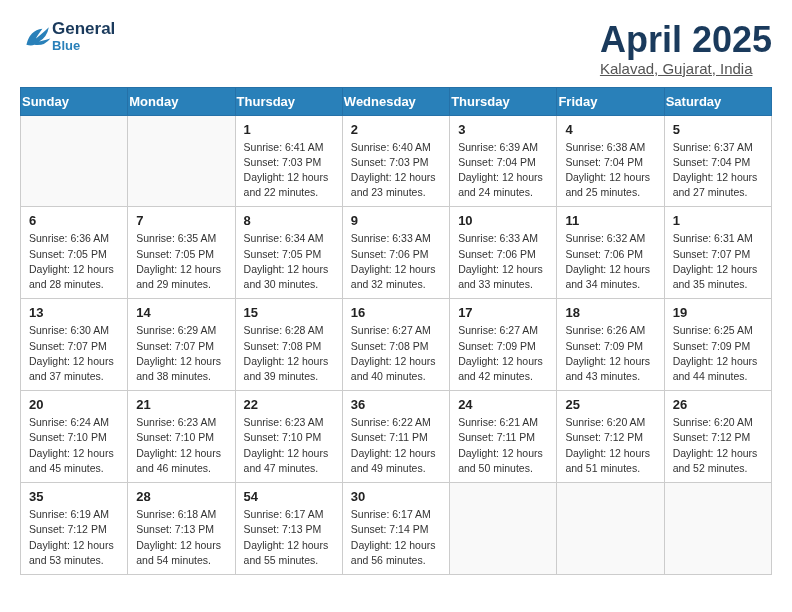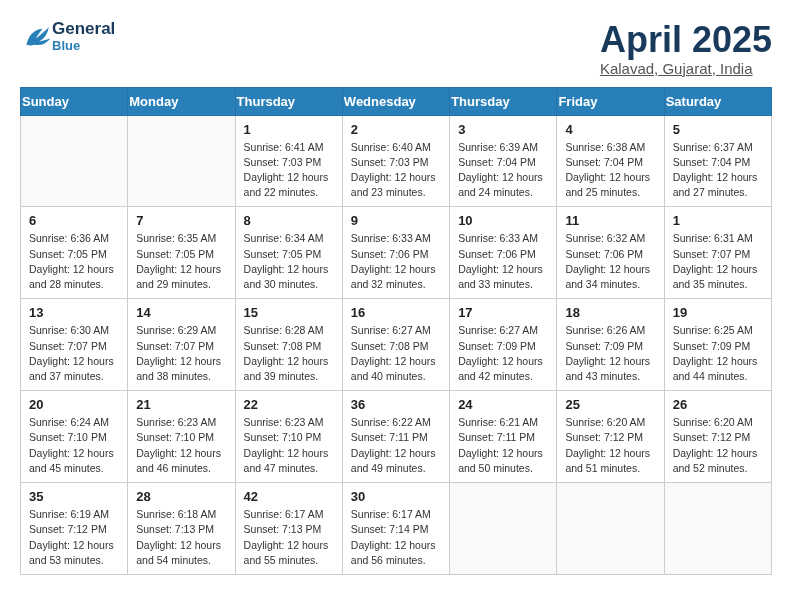--- a/index.html
+++ b/index.html
@@ -232,21 +232,21 @@
       <tr>
         <td>
           <span class="day-number">35</span>
           <div class="day-info">Sunrise: 6:19 AM<br>Sunset: 7:12 PM<br>Daylight: 12 hours<br>and 53 minutes.</div>
         </td>
         <td>
           <span class="day-number">28</span>
           <div class="day-info">Sunrise: 6:18 AM<br>Sunset: 7:13 PM<br>Daylight: 12 hours<br>and 54 minutes.</div>
         </td>
         <td>
-          <span class="day-number">42</span>
+          <span class="day-number">54</span>
           <div class="day-info">Sunrise: 6:17 AM<br>Sunset: 7:13 PM<br>Daylight: 12 hours<br>and 55 minutes.</div>
         </td>
         <td>
           <span class="day-number">30</span>
           <div class="day-info">Sunrise: 6:17 AM<br>Sunset: 7:14 PM<br>Daylight: 12 hours<br>and 56 minutes.</div>
         </td>
         <td class="empty"></td>
         <td class="empty"></td>
         <td class="empty"></td>
       </tr>

